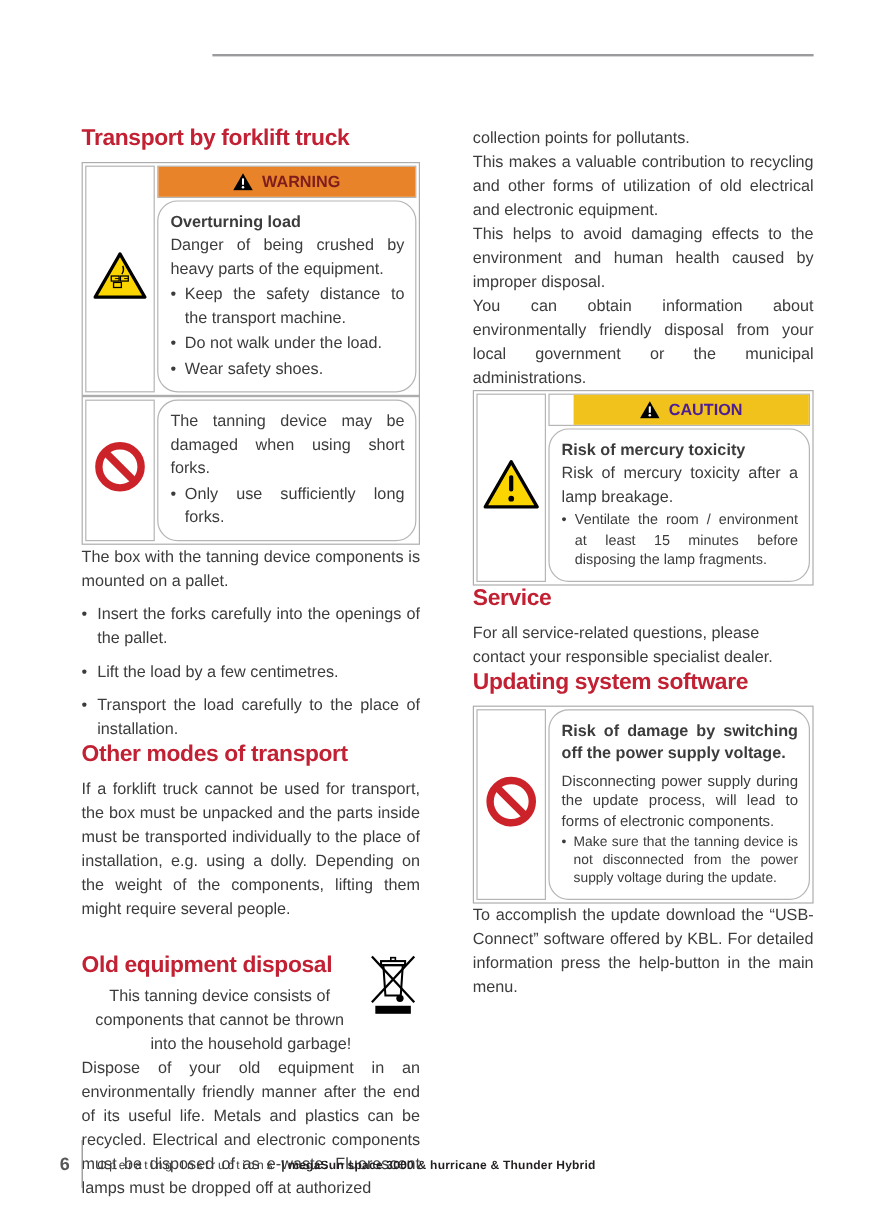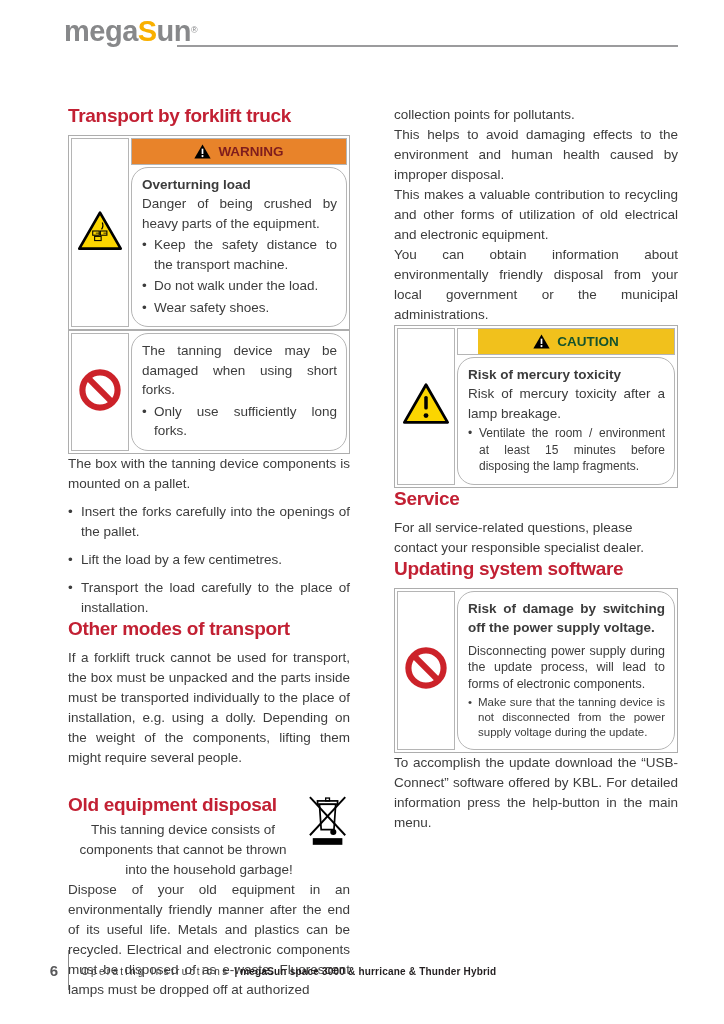--- a/index.html
+++ b/index.html
@@ -26,21 +26,21 @@
   .li{display:flex;font-size:13.5px;line-height:20px;margin:8px 0 0 0;}
   .li .dot{flex:none;width:13px;}
   .li .li-text{flex:1;text-align:justify;}
   
   table.hbox{width:100%;border:1px solid #adadad;border-collapse:separate;border-spacing:2px;margin:0;}
   table.hbox td{border:1px solid #b5b5b5;background:#fff;}
   td.cell-icon{width:54px;text-align:center;vertical-align:middle;}
   td.cell-band{height:25px;padding:0;}
   .band-inner{display:flex;align-items:center;justify-content:center;gap:7px;height:100%;font-size:13.5px;font-weight:700;}
   .band-warning{background:#e8832a;color:#7f1d1d;}
-  .band-caution{background:#f1c11c;color:#14532d;margin-left:20px;}
+  .band-caution{background:#f1c11c;color:#4c1d95;margin-left:20px;}
   td.cell-body{padding:7px 9px 9px 10px;vertical-align:top;border-radius:17px;}
   .bx-title{font-size:13.5px;line-height:19px;font-weight:700;margin:0;}
   .bx-text{font-size:13.5px;line-height:19.5px;text-align:justify;margin:0;}
   .bx-li{display:flex;font-size:13.5px;line-height:19.5px;margin-top:2px;}
   .bx-li .dot{flex:none;width:12px;}
   .bx-li .li-text{flex:1;text-align:justify;}
   .bx-li.small, .bx-text.small{font-size:12px;line-height:16.5px;}
   .bx-li.small .dot{width:11px;}
   
   .upd-title{font-size:13.5px;line-height:19px;font-weight:700;margin:0 0 6px 0;text-align:justify;}
@@ -65,21 +65,20 @@
   .foot-product{font-weight:700;letter-spacing:0.2px;}
   svg{display:block;}
   .icon-wrap{display:inline-block;}
 </style>
 </head>
 <body>
 
 <div class="page">
 
   <div class="masthead">
-    <div class="logo"><span class="lg-gray">mega</span><span class="lg-yellow">S</span><span class="lg-gray">un</span><span class="lg-reg">®</span></div>
     <div class="masthead-rule"></div>
   </div>
 
   <div class="columns">
 
     <div class="col col-left">
 
       <h2 class="sec">Transport by forklift truck</h2>
 
       <table class="hbox">
@@ -186,22 +185,22 @@
         <h2 class="sec" style="margin-bottom:4px;">Old equipment disposal</h2>
         <p class="body first">This tanning device consists of components that cannot be thrown into the household garbage!</p>
         <p class="body">Dispose of your old equipment in an environmentally friendly manner after the end of its useful life. Metals and plastics can be recycled. Electrical and electronic components must be disposed of as e-waste. Fluorescent lamps must be dropped off at authorized</p>
       </div>
 
     </div>
 
     <div class="col col-right">
 
       <p class="body cont">collection points for pollutants.</p>
+      <p class="body cont">This makes a valuable contribution to recycling and other forms of utilization of old electrical and electronic equipment.</p>
       <p class="body cont">This helps to avoid damaging effects to the environment and human health caused by improper disposal.</p>
-      <p class="body cont">This makes a valuable contribution to recycling and other forms of utilization of old electrical and electronic equipment.</p>
       <p class="body cont">You can obtain information about environmentally friendly disposal from your local government or the municipal administrations.</p>
 
       <table class="hbox mt8">
         <tbody>
             <tr>
           <td class="cell-icon" rowspan="2">
             <span class="icon-wrap">
               <svg width="48" height="44" viewBox="0 0 60 54">
                 <path d="M30 3 L57 50 L3 50 Z" fill="#fbd500" stroke="#000" stroke-width="3.5" stroke-linejoin="round"></path>
                 <rect x="27.8" y="17" width="4.4" height="17" rx="2" fill="#000"></rect>

